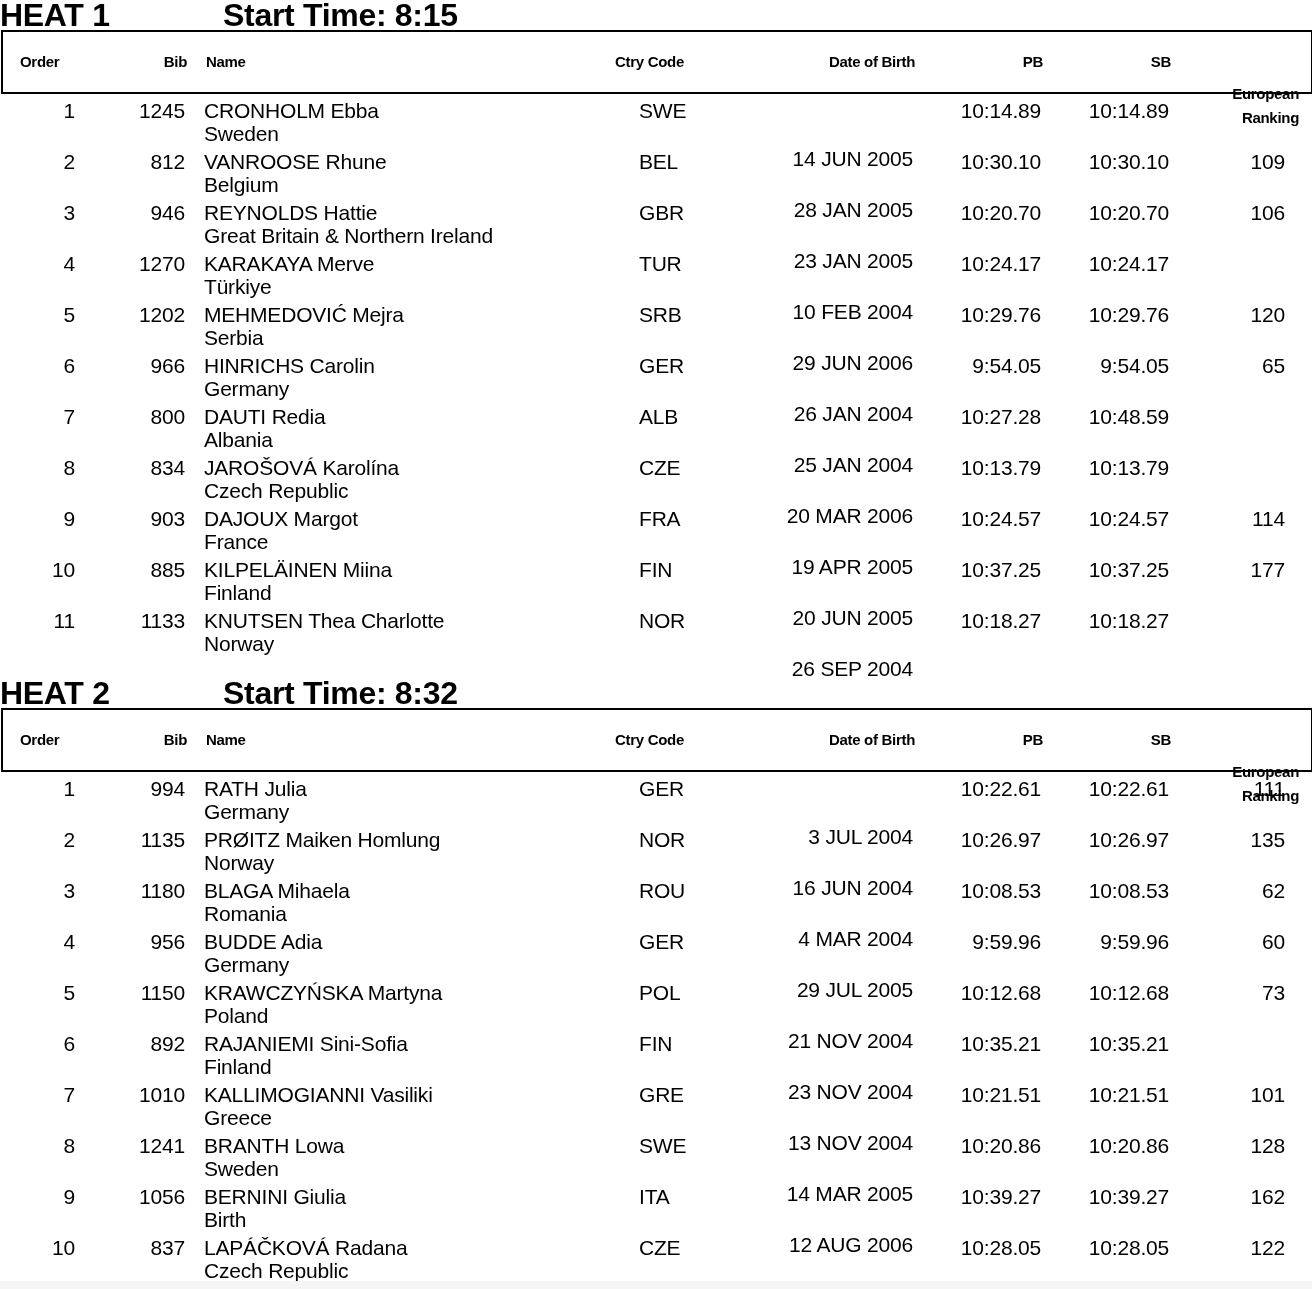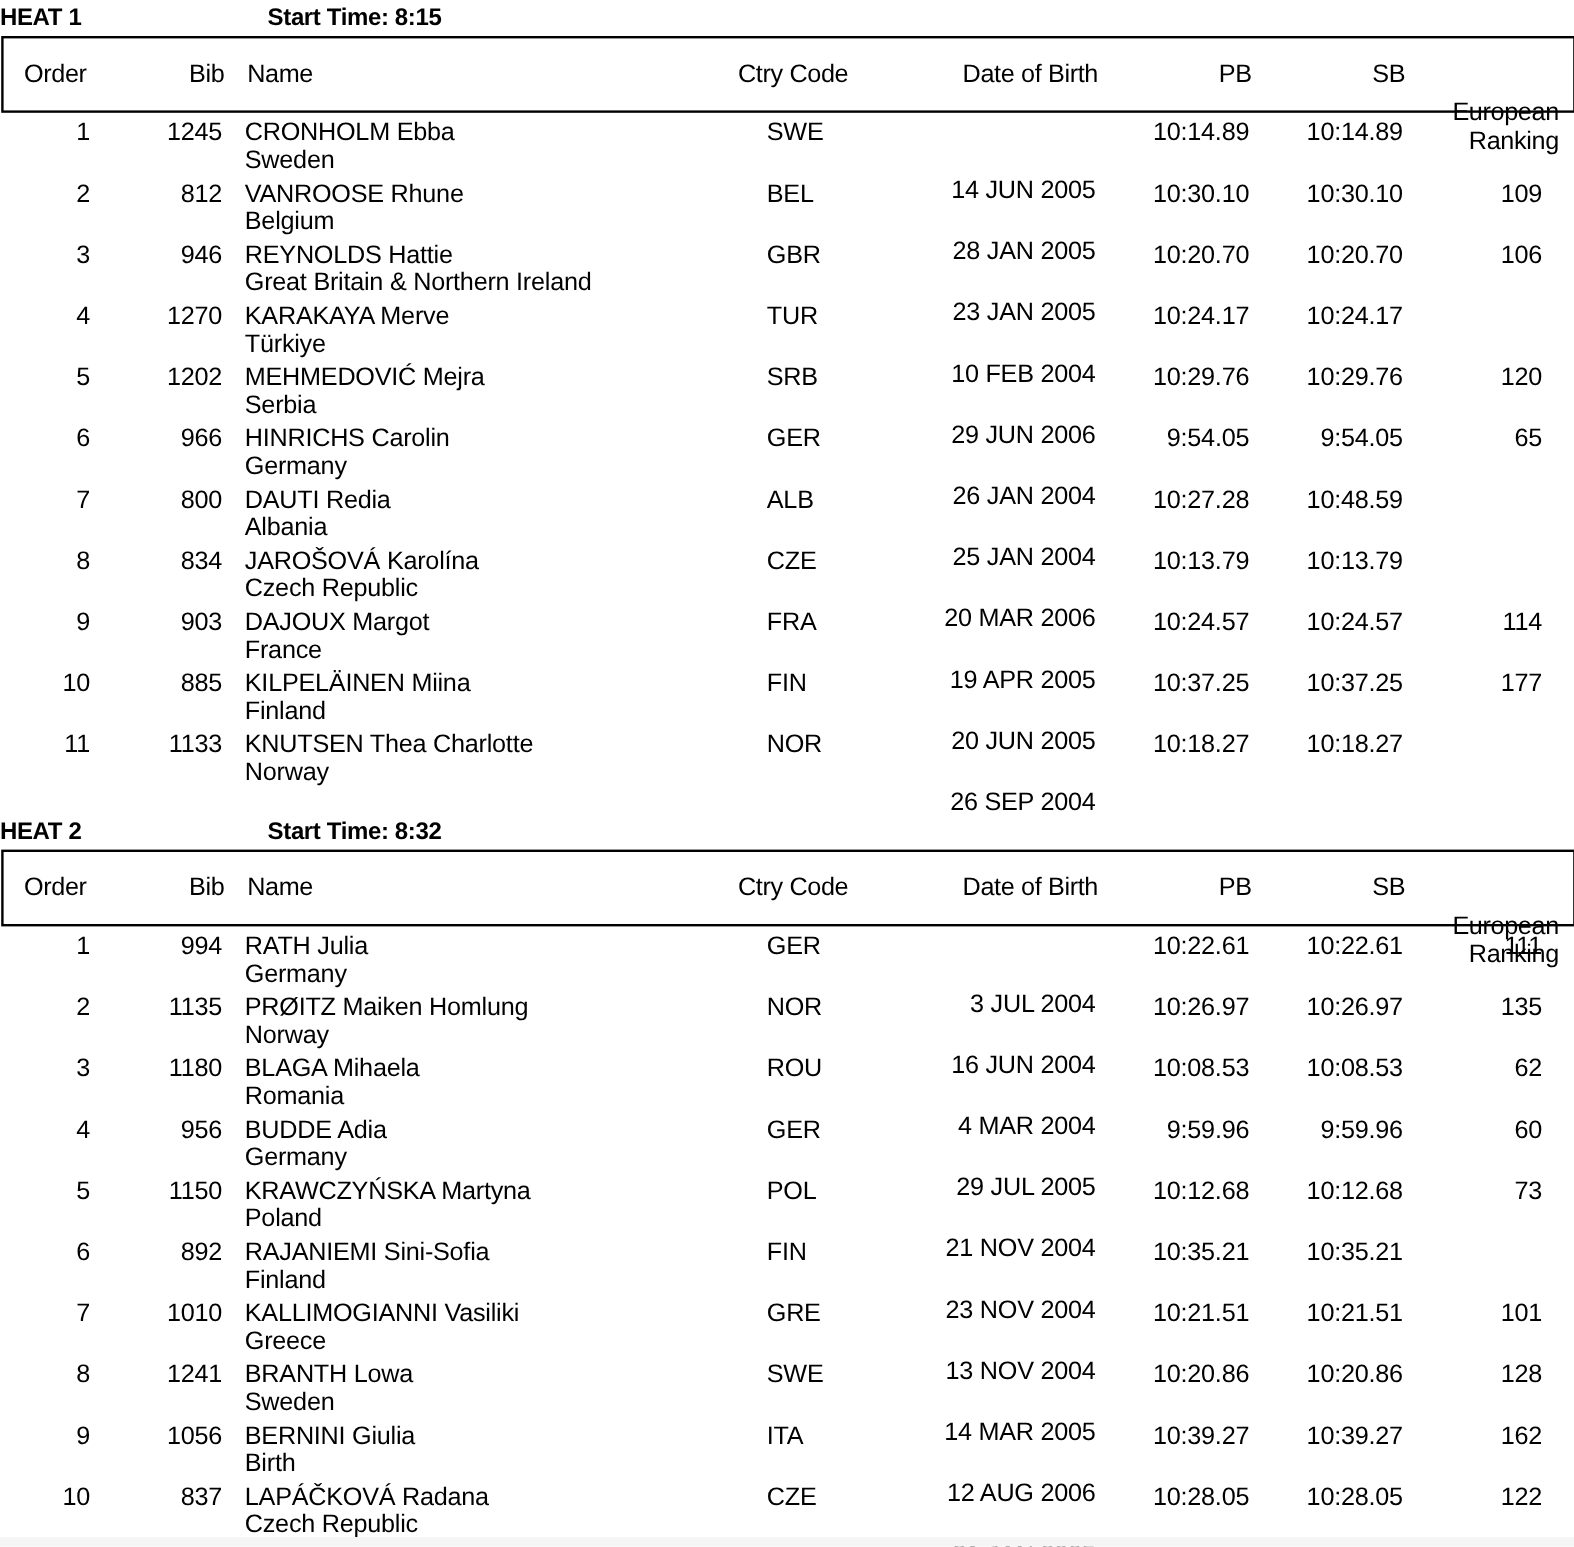--- a/index.html
+++ b/index.html
@@ -20,21 +20,21 @@
       left: 0;
       width: 1312px;
     }
     .heat-title-row {
       position: absolute;
       left: 0;
       top: 0;
       height: 14px;
       width: 1312px;
       font-weight: bold;
-      font-size: 20px;
+      font-size: 32px;
       line-height: 30px;
       letter-spacing: -0.3px;
     }
     .heat-label {
       position: absolute;
       left: 0;
       top: 0;
     }
     .heat-start {
       position: absolute;
@@ -45,22 +45,22 @@
       position: absolute;
       left: 1px;
       top: 30px;
       width: 1308px;
       height: 60px;
       border: 2px solid #000;
       box-sizing: content-box;
     }
     .hcell {
       position: absolute;
-      font-weight: normal;
-      font-size: 21px;
+      font-weight: bold;
+      font-size: 15px;
       line-height: 24px;
       letter-spacing: -0.3px;
       white-space: nowrap;
     }
     .hcell.single { top: 18px; }
     .hcell.double { top: 7px; text-align: right; margin-top: 43px; }
     .h-order { left: 17px; }
     .h-bib { right: calc(1308px - 184px); }
     .h-name { left: 203px; }
     .h-ctry { left: 612px; }

